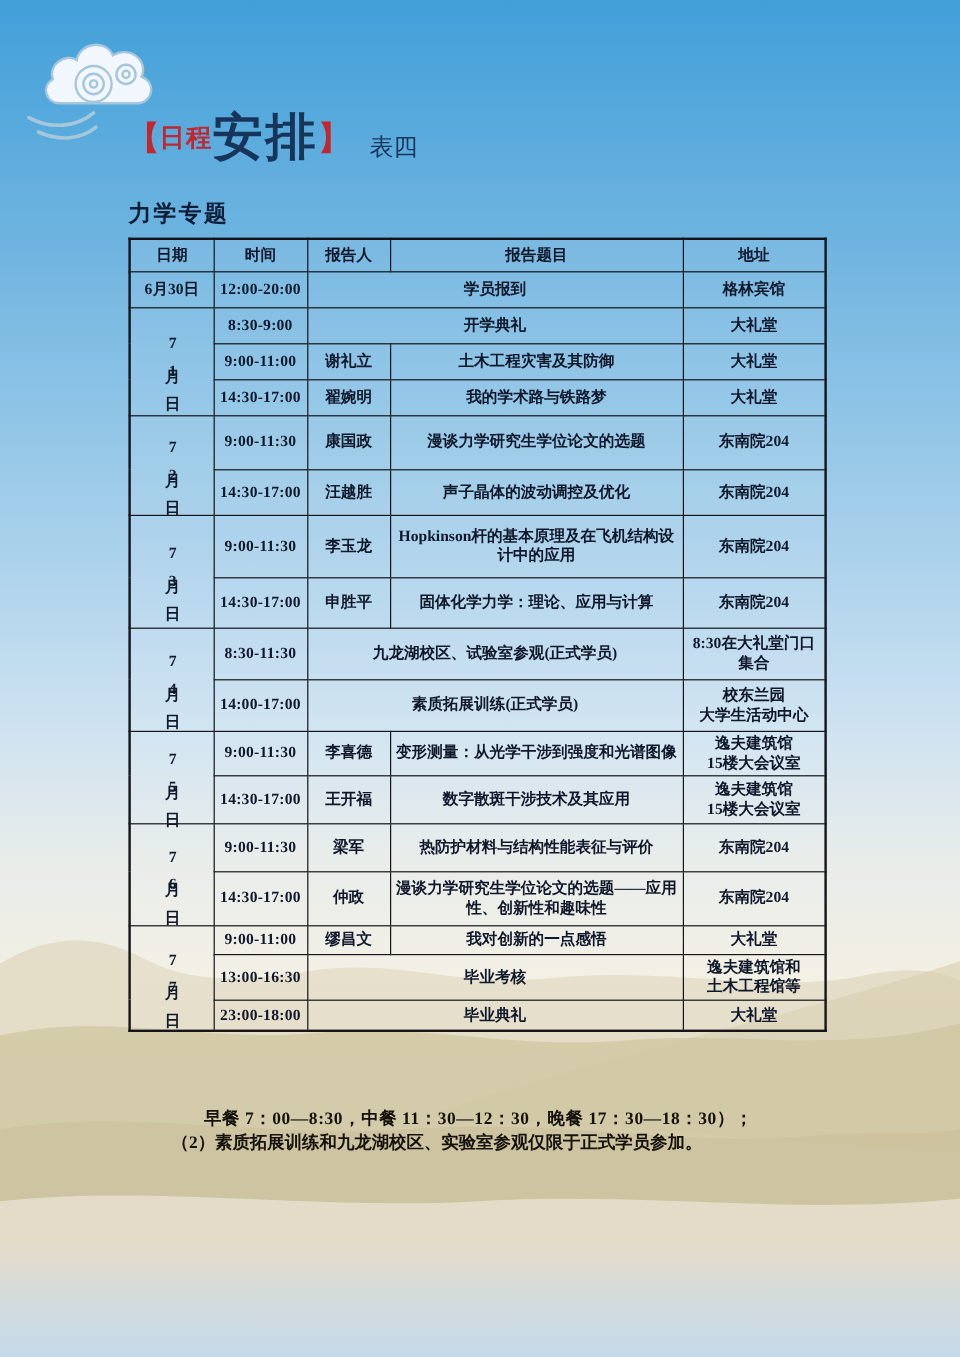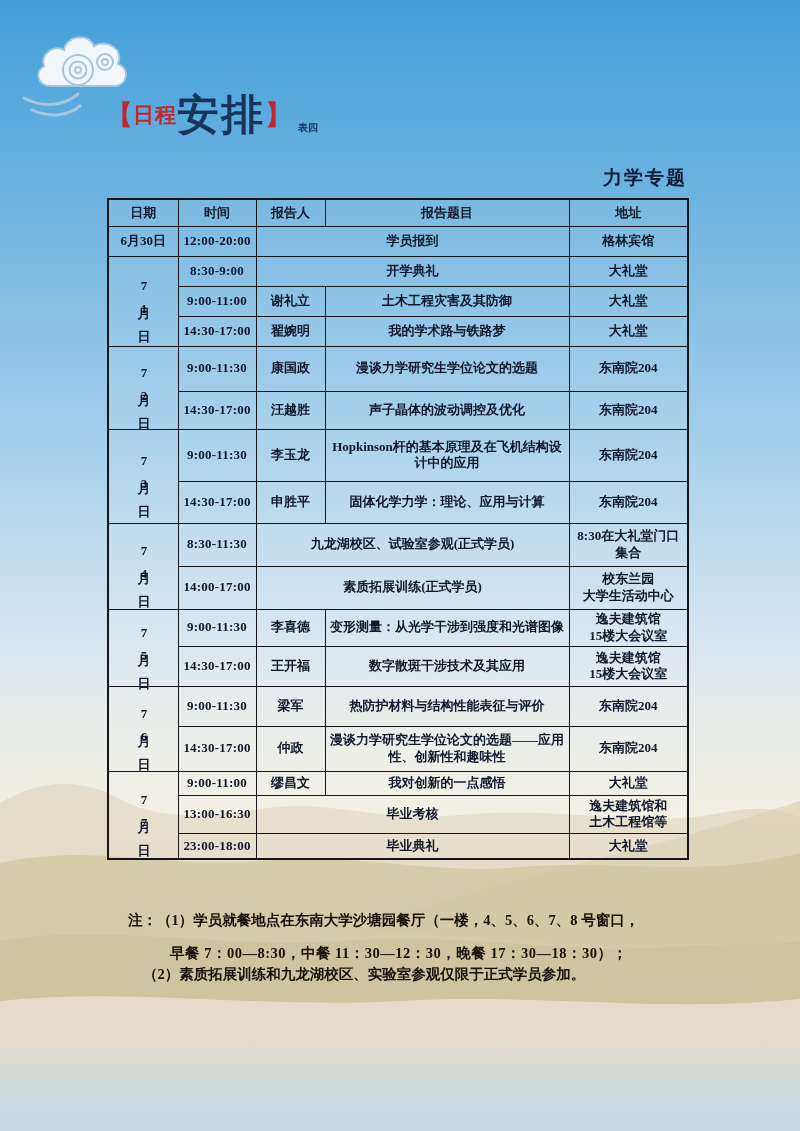--- a/index.html
+++ b/index.html
@@ -22,25 +22,25 @@
   .cloud{position:absolute;left:20px;top:24px;}
 
   
   .masthead{
     position:absolute;left:106px;top:84px;height:52px;
     display:flex;align-items:flex-end;white-space:nowrap;
   }
   .mh-bracket{color:#c2262e;font-size:27px;font-weight:bold;line-height:1;margin-bottom:7px;}
   .mh-pre{color:#c2262e;font-size:21px;font-weight:bold;line-height:1;margin-bottom:10px;letter-spacing:1px;}
   .mh-main{color:#17355b;font-size:42px;font-weight:bold;line-height:1;letter-spacing:2px;}
-  .mh-suffix{color:#17355b;font-size:10px;font-weight:bold;line-height:1;margin:0 0 3px 6px;}
+  .mh-suffix{color:#17355b;font-size:20px;font-weight:normal;line-height:1;margin:0 0 3px 16px;}
 
   .section-title{
     position:absolute;left:107px;top:165px;width:580px;
-    text-align:right;font-size:19px;font-weight:bold;color:#0e1d38;
+    text-align:left;font-size:19px;font-weight:bold;color:#0e1d38;
     letter-spacing:2px;
   }
 
   
   table.sched{
     position:absolute;left:107px;top:198px;width:580px;
     border-collapse:collapse;table-layout:fixed;
     color:#10182b;
   }
   table.sched td{
@@ -253,18 +253,17 @@
     </tr>
     <tr style="height:26px">
       <td class="time">23:00-18:00</td>
       <td class="topic" colspan="2">毕业典礼</td>
       <td class="venue">大礼堂</td>
     </tr>
     </tbody>
   </table>
 
   <div class="notes">
-    <div class="l1">注：（1）学员就餐地点在东南大学沙塘园餐厅（一楼，4、5、6、7、8 号窗口，</div>
     <div class="l2">早餐 7：00—8:30，中餐 11：30—12：30，晚餐 17：30—18：30）；</div>
     <div class="l3">（2）素质拓展训练和九龙湖校区、实验室参观仅限于正式学员参加。</div>
   </div>
 
 </div>
 
 </body></html>

